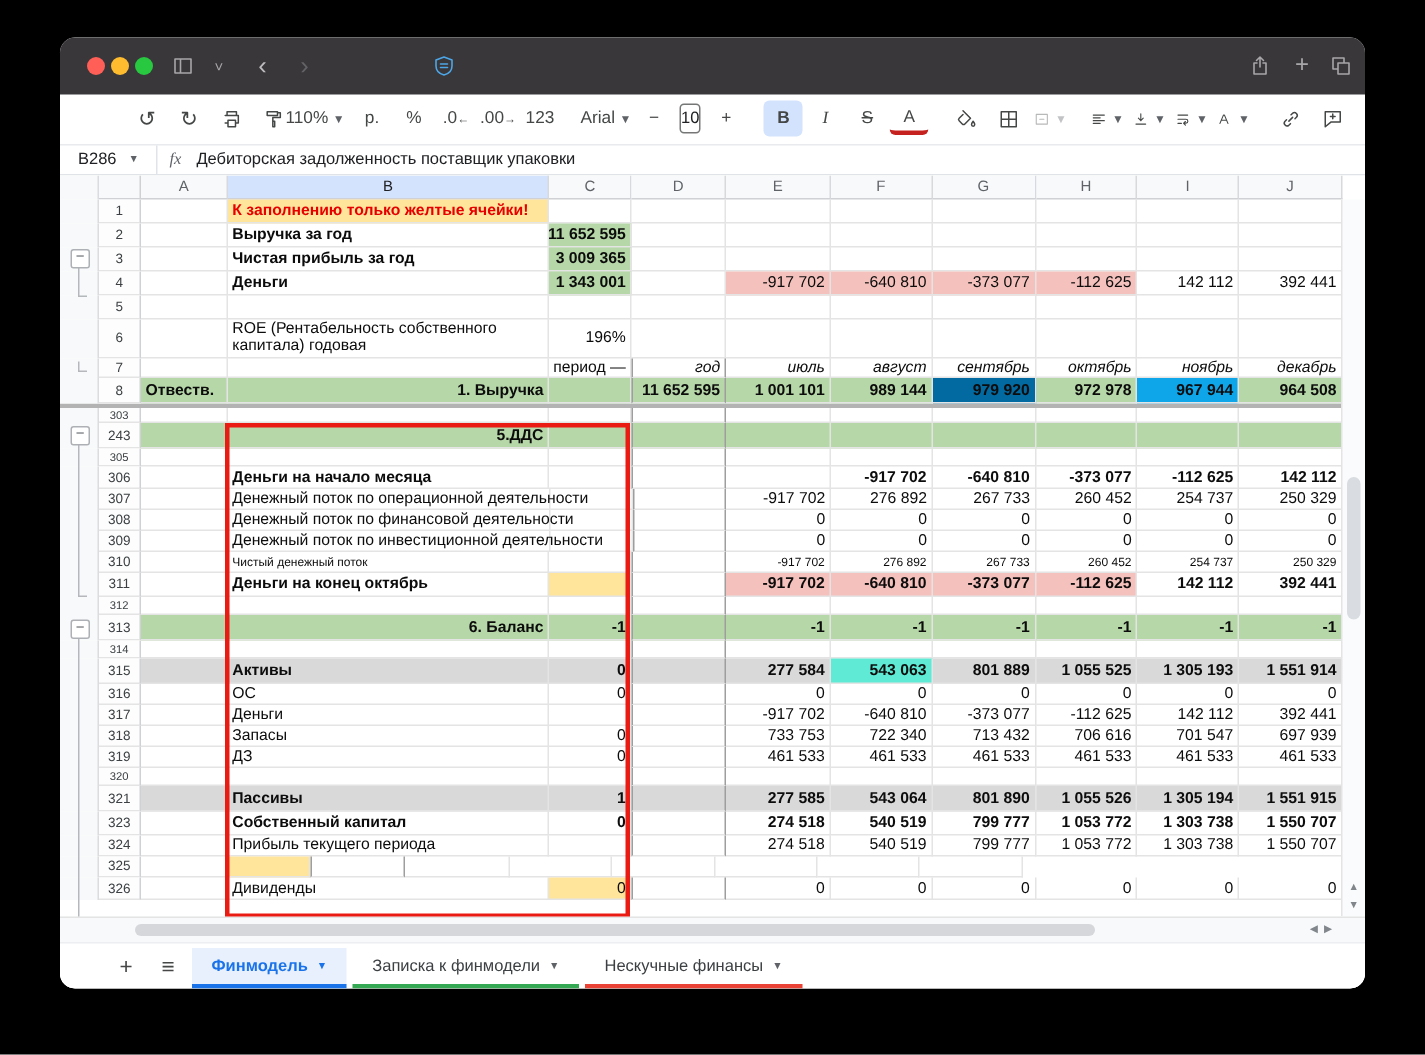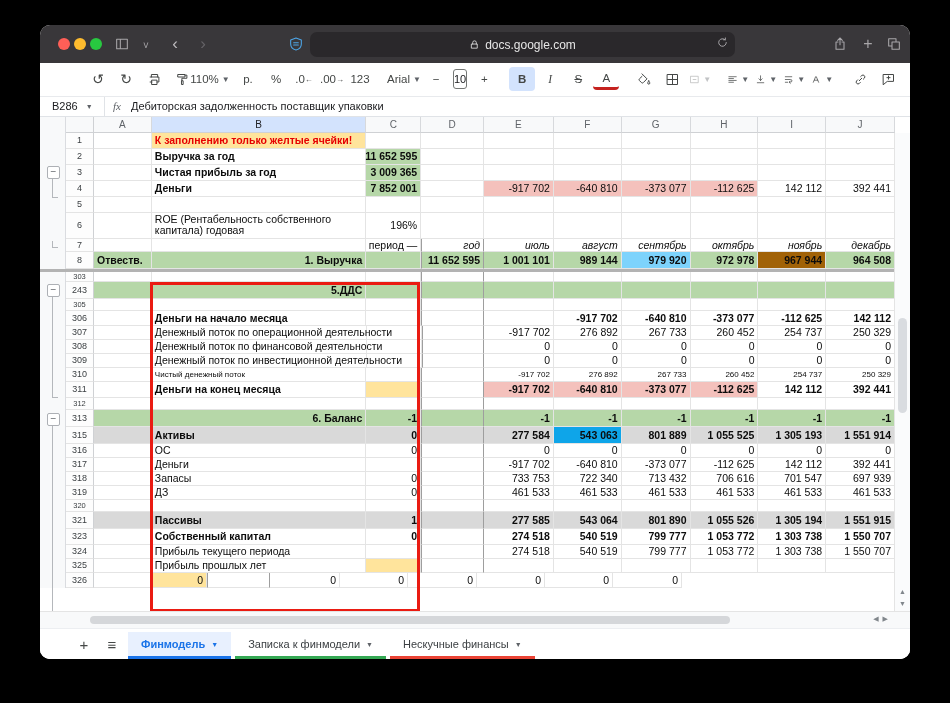--- a/index.html
+++ b/index.html
@@ -98,32 +98,20 @@
     <span class="tbi chev" style="left:96px;font-size:10px;top:11px">˅</span>
     <span class="tbi chev" style="left:125px;color:#bdbbbe">‹</span>
     <span class="tbi chev" style="left:153px;color:#646266">›</span>
 
     <span class="tbi" style="left:246px;color:#4da6e8">
       <svg viewBox="0 0 24 24">
           <path d="M12 3l8 3v6c0 5-4 8-8 9-4-1-8-4-8-9V6z M8.5 10h7M8.5 13.5h7"></path>
         </svg>
       </span>
 
-    <div class="url-pill">
-      <span style="display:flex">
-        <svg viewBox="0 0 24 24">
-            <path d="M8 11V8a4 4 0 0 1 8 0v3M6 11h12v9H6z"></path>
-          </svg>
-        </span>
-      <span>docs.google.com</span>
-      <span class="reload">
-        <svg viewBox="0 0 24 24">
-            <path d="M19 12a7 7 0 1 1-2.1-5M17.3 3.6V7h-3.4"></path>
-          </svg></span>
-    </div>
 
     <span class="tbi" style="left:790px">
       <svg viewBox="0 0 24 24">
           <path d="M9 9H6v11h12V9h-3M12 3v10M8.5 6.5 12 3l3.5 3.5"></path>
         </svg>
       </span>
     <span class="tbi chev" style="left:818px;font-size:16px">+</span>
     <span class="tbi" style="left:844px">
       <svg viewBox="0 0 24 24">
           <path d="M9 9h11v11H9zM15 9V4H4v11h5"></path>
@@ -305,21 +293,21 @@
             <div class="cell" style="width: 69px;"></div>
             <div class="cell" style="width: 68px;"></div>
             <div class="cell" style="width: 68px;"></div>
             <div class="cell" style="width: 69px;"></div>
           </div>
           <div class="g-row" style="height: 16px;">
             <div class="gutter"></div>
             <div class="rowhdr">4</div>
             <div class="cell" style="width: 58px;"></div>
             <div class="cell b" style="width: 215px;">Деньги</div>
-            <div class="cell b r" style="width: 55px; background: rgb(182, 215, 168);">7 852 001</div>
+            <div class="cell b r" style="width: 55px; background: rgb(182, 215, 168);">1 343 001</div>
             <div class="cell" style="width: 63px;"></div>
             <div class="cell r" style="width: 70px; background: rgb(244, 193, 188);">-917 702</div>
             <div class="cell r" style="width: 68px; background: rgb(244, 193, 188);">-640 810</div>
             <div class="cell r" style="width: 69px; background: rgb(244, 193, 188);">-373 077</div>
             <div class="cell r" style="width: 68px; background: rgb(244, 193, 188);">-112 625</div>
             <div class="cell r" style="width: 68px;">142 112</div>
             <div class="cell r" style="width: 69px;">392 441</div>
           </div>
           <div class="g-row" style="height: 16px;">
             <div class="gutter"></div>
@@ -365,23 +353,23 @@
           </div>
           <div class="g-row" style="height: 17px;">
             <div class="gutter"></div>
             <div class="rowhdr">8</div>
             <div class="cell b" style="width: 58px; background: rgb(182, 215, 168);">Отвеств.</div>
             <div class="cell b r" style="width: 215px; background: rgb(182, 215, 168);">1. Выручка</div>
             <div class="cell" style="width: 55px; background: rgb(182, 215, 168);"></div>
             <div class="cell b r dcol" style="width: 63px; background: rgb(182, 215, 168);">11 652 595</div>
             <div class="cell b r" style="width: 70px; background: rgb(182, 215, 168);">1 001 101</div>
             <div class="cell b r" style="width: 68px; background: rgb(182, 215, 168);">989 144</div>
-            <div class="cell b r" style="width: 69px; background: #7dd3fc;">979 920</div>
+            <div class="cell b r" style="width: 69px; background: #0369a1;">979 920</div>
             <div class="cell b r" style="width: 68px; background: rgb(182, 215, 168);">972 978</div>
-            <div class="cell b r" style="width: 68px; background: #a16207;">967 944</div>
+            <div class="cell b r" style="width: 68px; background: #0ea5e9;">967 944</div>
             <div class="cell b r" style="width: 69px; background: rgb(182, 215, 168);">964 508</div>
           </div>
           <div class="divider-row"></div>
           <div class="g-row" style="height: 10px;">
             <div class="gutter"></div>
             <div class="rowhdr tiny">303</div>
             <div class="cell" style="width: 58px;"></div>
             <div class="cell" style="width: 215px;"></div>
             <div class="cell" style="width: 55px;"></div>
             <div class="cell dcol" style="width: 63px;"></div>
@@ -487,21 +475,21 @@
             <div class="cell sm r" style="width: 68px;">276 892</div>
             <div class="cell sm r" style="width: 69px;">267 733</div>
             <div class="cell sm r" style="width: 68px;">260 452</div>
             <div class="cell sm r" style="width: 68px;">254 737</div>
             <div class="cell sm r" style="width: 69px;">250 329</div>
           </div>
           <div class="g-row" style="height: 16px;">
             <div class="gutter"></div>
             <div class="rowhdr">311</div>
             <div class="cell" style="width: 58px;"></div>
-            <div class="cell b" style="width: 215px;">Деньги на конец месяца</div>
+            <div class="cell b" style="width: 215px;">Деньги на конец октябрь</div>
             <div class="cell" style="width: 55px; background: rgb(255, 228, 156);"></div>
             <div class="cell dcol" style="width: 63px;"></div>
             <div class="cell b r" style="width: 70px; background: rgb(244, 193, 188);">-917 702</div>
             <div class="cell b r" style="width: 68px; background: rgb(244, 193, 188);">-640 810</div>
             <div class="cell b r" style="width: 69px; background: rgb(244, 193, 188);">-373 077</div>
             <div class="cell b r" style="width: 68px; background: rgb(244, 193, 188);">-112 625</div>
             <div class="cell b r" style="width: 68px;">142 112</div>
             <div class="cell b r" style="width: 69px;">392 441</div>
           </div>
           <div class="g-row" style="height: 12px;">
@@ -525,29 +513,43 @@
             <div class="cell b r" style="width: 215px; background: rgb(182, 215, 168);">6. Баланс</div>
             <div class="cell b r" style="width: 55px; background: rgb(182, 215, 168);">-1</div>
             <div class="cell dcol" style="width: 63px; background: rgb(182, 215, 168);"></div>
             <div class="cell b r" style="width: 70px; background: rgb(182, 215, 168);">-1</div>
             <div class="cell b r" style="width: 68px; background: rgb(182, 215, 168);">-1</div>
             <div class="cell b r" style="width: 69px; background: rgb(182, 215, 168);">-1</div>
             <div class="cell b r" style="width: 68px; background: rgb(182, 215, 168);">-1</div>
             <div class="cell b r" style="width: 68px; background: rgb(182, 215, 168);">-1</div>
             <div class="cell b r" style="width: 69px; background: rgb(182, 215, 168);">-1</div>
           </div>
+          <div class="g-row" style="height: 12px;">
+            <div class="gutter"></div>
+            <div class="rowhdr tiny">314</div>
+            <div class="cell" style="width: 58px;"></div>
+            <div class="cell" style="width: 215px;"></div>
+            <div class="cell" style="width: 55px;"></div>
+            <div class="cell dcol" style="width: 63px;"></div>
+            <div class="cell" style="width: 70px;"></div>
+            <div class="cell" style="width: 68px;"></div>
+            <div class="cell" style="width: 69px;"></div>
+            <div class="cell" style="width: 68px;"></div>
+            <div class="cell" style="width: 68px;"></div>
+            <div class="cell" style="width: 69px;"></div>
+          </div>
           <div class="g-row" style="height: 17px;">
             <div class="gutter"></div>
             <div class="rowhdr">315</div>
             <div class="cell" style="width: 58px; background: rgb(217, 217, 217);"></div>
             <div class="cell b" style="width: 215px; background: rgb(217, 217, 217);">Активы</div>
             <div class="cell b r" style="width: 55px; background: rgb(217, 217, 217);">0</div>
             <div class="cell dcol" style="width: 63px; background: rgb(217, 217, 217);"></div>
             <div class="cell b r" style="width: 70px; background: rgb(217, 217, 217);">277 584</div>
-            <div class="cell b r" style="width: 68px; background: #0ea5e9;">543 063</div>
+            <div class="cell b r" style="width: 68px; background: #5eead4;">543 063</div>
             <div class="cell b r" style="width: 69px; background: rgb(217, 217, 217);">801 889</div>
             <div class="cell b r" style="width: 68px; background: rgb(217, 217, 217);">1 055 525</div>
             <div class="cell b r" style="width: 68px; background: rgb(217, 217, 217);">1 305 193</div>
             <div class="cell b r" style="width: 69px; background: rgb(217, 217, 217);">1 551 914</div>
           </div>
           <div class="g-row" style="height: 14px;">
             <div class="gutter"></div>
             <div class="rowhdr">316</div>
             <div class="cell" style="width: 58px;"></div>
             <div class="cell" style="width: 215px;">ОС</div>
@@ -655,34 +657,34 @@
             <div class="cell r" style="width: 68px;">540 519</div>
             <div class="cell r" style="width: 69px;">799 777</div>
             <div class="cell r" style="width: 68px;">1 053 772</div>
             <div class="cell r" style="width: 68px;">1 303 738</div>
             <div class="cell r" style="width: 69px;">1 550 707</div>
           </div>
           <div class="g-row" style="height: 14px;">
             <div class="gutter"></div>
             <div class="rowhdr">325</div>
             <div class="cell" style="width: 58px;"></div>
-            <div class="cell" style="width: 215px;">Прибыль прошлых лет</div>
             <div class="cell" style="width: 55px; background: rgb(255, 228, 156);"></div>
             <div class="cell dcol" style="width: 63px;"></div>
             <div class="cell" style="width: 70px;"></div>
             <div class="cell" style="width: 68px;"></div>
             <div class="cell" style="width: 69px;"></div>
             <div class="cell" style="width: 68px;"></div>
             <div class="cell" style="width: 68px;"></div>
             <div class="cell" style="width: 69px;"></div>
           </div>
           <div class="g-row" style="height: 15px;">
             <div class="gutter"></div>
             <div class="rowhdr">326</div>
             <div class="cell" style="width: 58px;"></div>
+            <div class="cell" style="width: 215px;">Дивиденды</div>
             <div class="cell r" style="width: 55px; background: rgb(255, 228, 156);">0</div>
             <div class="cell dcol" style="width: 63px;"></div>
             <div class="cell r" style="width: 70px;">0</div>
             <div class="cell r" style="width: 68px;">0</div>
             <div class="cell r" style="width: 69px;">0</div>
             <div class="cell r" style="width: 68px;">0</div>
             <div class="cell r" style="width: 68px;">0</div>
             <div class="cell r" style="width: 69px;">0</div>
           </div>
         </div>

